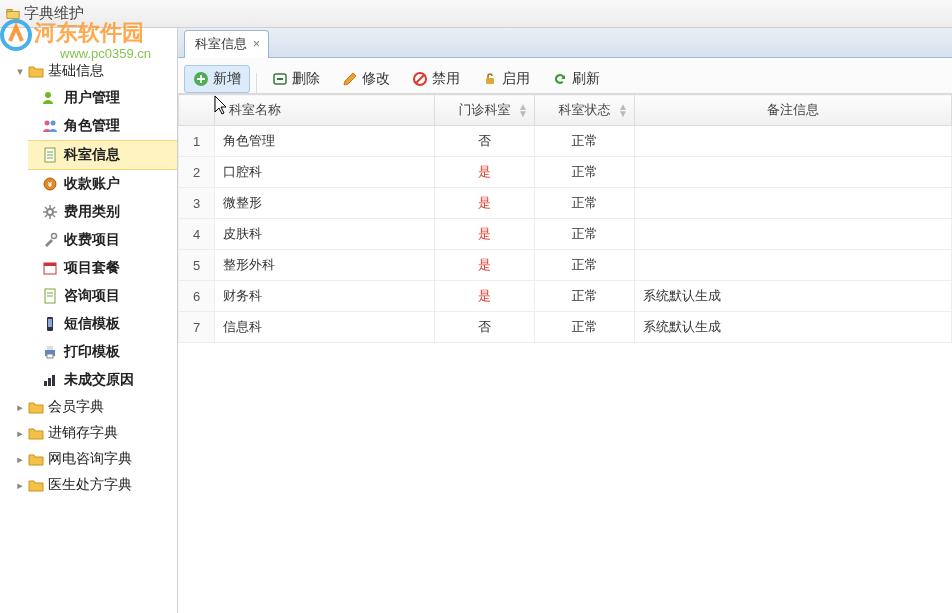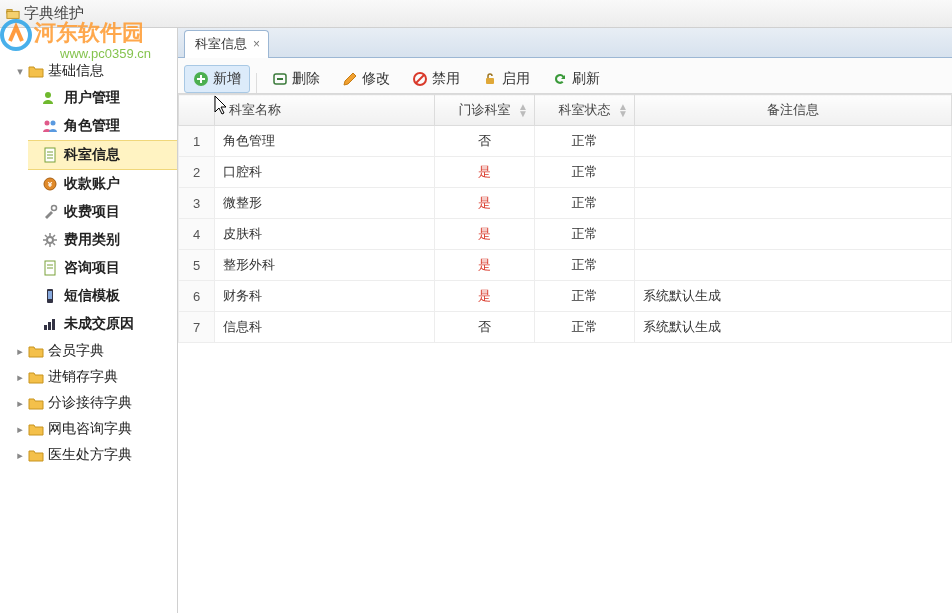--- a/index.html
+++ b/index.html
@@ -123,34 +123,43 @@
               <svg viewBox="0 0 16 16">
                 <circle cx="8" cy="8" r="6" fill="#e08a2a" stroke="#a85e10"></circle>
                 <text x="8" y="11" text-anchor="middle" font-size="8" fill="#fff">¥</text>
               </svg>
             </span>
             <span>收款账户</span>
           </div>
           <div class="tree-leaf">
             <span class="licon">
               <svg viewBox="0 0 16 16">
+                <circle cx="8" cy="8" r="3" fill="none" stroke="#888" stroke-width="2"></circle>
+                <path d="M8 1v3M8 12v3M1 8h3M12 8h3M3 3l2 2M11 11l2 2M13 3l-2 2M5 11l-2 2" stroke="#888" stroke-width="1.5"></path>
+              </svg>
+            </span>
+            <span>费用类别</span>
+          </div>
+          <div class="tree-leaf">
+            <span class="licon">
+              <svg viewBox="0 0 16 16">
                 <path d="M3 13l6-6 2 2-6 6z" fill="#888"></path>
                 <circle cx="12" cy="4" r="2.5" fill="none" stroke="#888" stroke-width="1.5"></circle>
               </svg>
             </span>
             <span>收费项目</span>
           </div>
           <div class="tree-leaf">
             <span class="licon">
               <svg viewBox="0 0 16 16">
-                <circle cx="8" cy="8" r="3" fill="none" stroke="#888" stroke-width="2"></circle>
-                <path d="M8 1v3M8 12v3M1 8h3M12 8h3M3 3l2 2M11 11l2 2M13 3l-2 2M5 11l-2 2" stroke="#888" stroke-width="1.5"></path>
-              </svg>
-            </span>
-            <span>费用类别</span>
+                <rect x="2" y="3" width="12" height="11" fill="#fff" stroke="#c33"></rect>
+                <rect x="2" y="3" width="12" height="3" fill="#c33"></rect>
+              </svg>
+            </span>
+            <span>项目套餐</span>
           </div>
           <div class="tree-leaf">
             <span class="licon">
               <svg viewBox="0 0 16 16">
                 <rect x="3" y="1" width="10" height="14" fill="#fff" stroke="#7aa23a"></rect>
                 <line x1="5" y1="5" x2="11" y2="5" stroke="#7aa23a"></line>
                 <line x1="5" y1="8" x2="11" y2="8" stroke="#7aa23a"></line>
               </svg>
             </span>
             <span>咨询项目</span>
@@ -160,20 +169,30 @@
               <svg viewBox="0 0 16 16">
                 <rect x="5" y="1" width="6" height="14" rx="1" fill="#334"></rect>
                 <rect x="6" y="3" width="4" height="8" fill="#8ad"></rect>
               </svg>
             </span>
             <span>短信模板</span>
           </div>
           <div class="tree-leaf">
             <span class="licon">
               <svg viewBox="0 0 16 16">
+                <rect x="3" y="6" width="10" height="6" fill="#5a8ac0"></rect>
+                <rect x="5" y="2" width="6" height="4" fill="#ddd"></rect>
+                <rect x="5" y="10" width="6" height="4" fill="#fff" stroke="#888"></rect>
+              </svg>
+            </span>
+            <span>打印模板</span>
+          </div>
+          <div class="tree-leaf">
+            <span class="licon">
+              <svg viewBox="0 0 16 16">
                 <rect x="2" y="9" width="3" height="5" fill="#334"></rect>
                 <rect x="6" y="6" width="3" height="8" fill="#334"></rect>
                 <rect x="10" y="3" width="3" height="11" fill="#334"></rect>
               </svg>
             </span>
             <span>未成交原因</span>
           </div>
         </div>
         <div class="tree-parent closed">
           <span class="exp"></span>
@@ -185,29 +204,20 @@
           <span>会员字典</span>
         </div>
         <div class="tree-parent closed">
           <span class="exp"></span>
           <span class="folder">
             <svg viewBox="0 0 16 14">
               <path d="M1 3h5l1 2h8v8H1z" fill="#f4c04a" stroke="#c8941e"></path>
             </svg>
           </span>
           <span>进销存字典</span>
-        </div>
-        <div class="tree-parent closed">
-          <span class="exp"></span>
-          <span class="folder">
-            <svg viewBox="0 0 16 14">
-              <path d="M1 3h5l1 2h8v8H1z" fill="#f4c04a" stroke="#c8941e"></path>
-            </svg>
-          </span>
-          <span>分诊接待字典</span>
         </div>
         <div class="tree-parent closed">
           <span class="exp"></span>
           <span class="folder">
             <svg viewBox="0 0 16 14">
               <path d="M1 3h5l1 2h8v8H1z" fill="#f4c04a" stroke="#c8941e"></path>
             </svg>
           </span>
           <span>网电咨询字典</span>
         </div>

